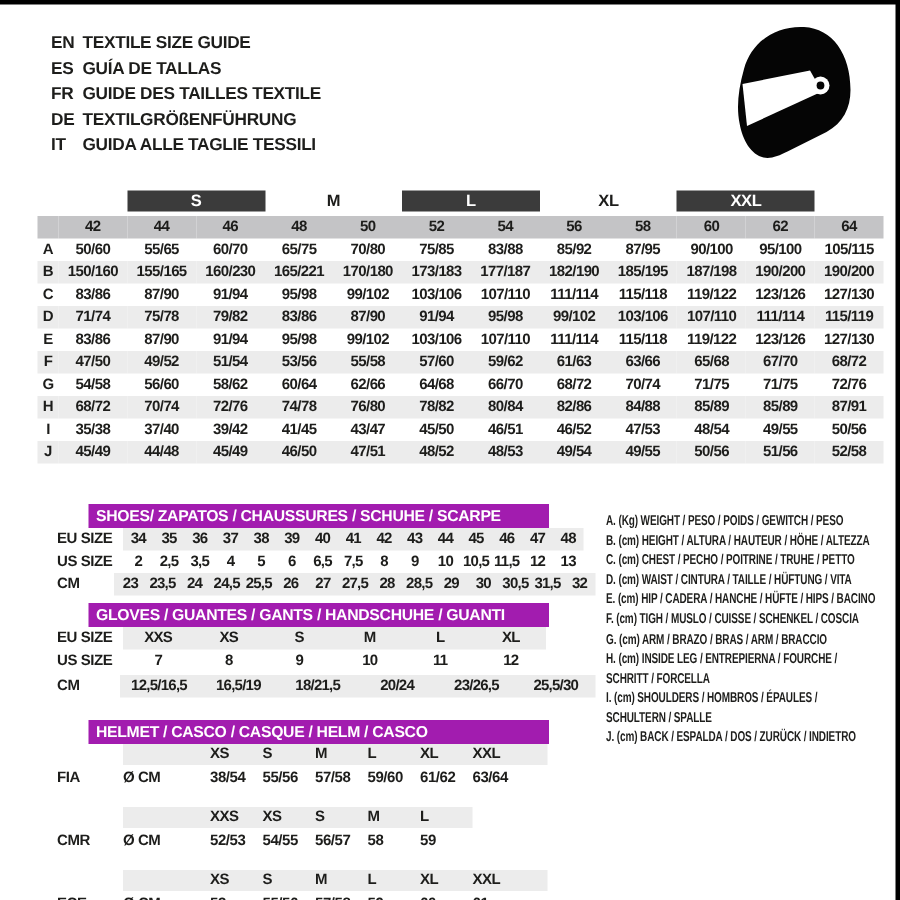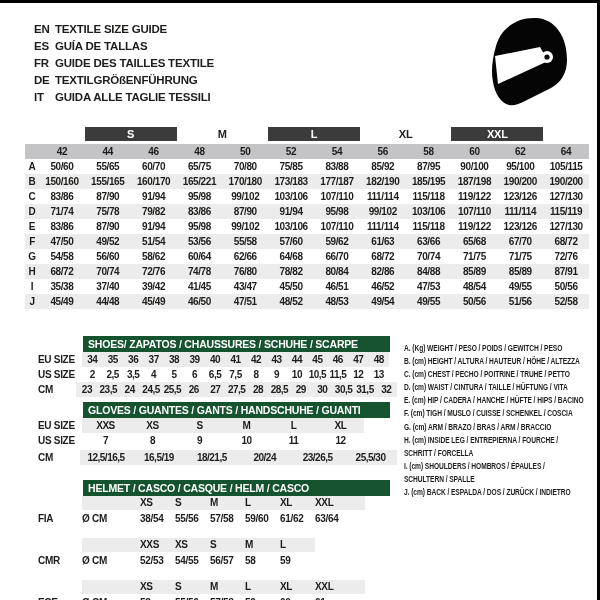--- a/index.html
+++ b/index.html
@@ -21,21 +21,21 @@
   .gcell.dark{background:#3b3b3b;color:#fff;}
   #mainGrid{display:grid;grid-template-columns:14px repeat(12,1fr);}
   .hcell{background:#c4c4c6;height:15px;line-height:15px;text-align:center;font-size:10px;letter-spacing:-0.3px;}
   .dcell,.dlab{height:15px;line-height:15px;text-align:center;font-size:10px;letter-spacing:-0.4px;white-space:nowrap;}
   .stripe{background:#ececec;}
   
   .block{position:absolute;left:27px;width:370px;}
   #shoesBlock{top:333px;}
   #glovesBlock{top:399px;}
   #helmetBlock{top:477px;}
-  .lbar{margin-left:56px;width:307px;height:16px;line-height:16px;background:#14532d;color:#fff;
+  .lbar{margin-left:32px;width:307px;height:16px;line-height:16px;background:#a21caf;color:#fff;
         font-size:10.5px;padding-left:5px;box-sizing:border-box;letter-spacing:-0.2px;white-space:nowrap;}
   .lrow{display:flex;height:15px;line-height:15px;}
   .llabel{width:55px;padding-left:11px;box-sizing:border-box;font-size:10px;letter-spacing:-0.3px;white-space:nowrap;}
   .lcells{display:flex;}
   .shaded{background:#ececec;}
   .fcell{flex:1 1 0;min-width:0;text-align:center;font-size:10px;letter-spacing:-0.5px;white-space:nowrap;}
   
   .hrow14{height:14px;line-height:14px;}
   .hrow16{height:28px;line-height:17px;}
   .hc{flex:0 0 35px;text-align:left;font-size:10px;letter-spacing:-0.3px;white-space:nowrap;}
@@ -115,21 +115,21 @@
         <div class="dcell">75/85</div>
         <div class="dcell">83/88</div>
         <div class="dcell">85/92</div>
         <div class="dcell">87/95</div>
         <div class="dcell">90/100</div>
         <div class="dcell">95/100</div>
         <div class="dcell">105/115</div>
         <div class="dlab stripe">B</div>
         <div class="dcell stripe">150/160</div>
         <div class="dcell stripe">155/165</div>
-        <div class="dcell stripe">160/170</div>
+        <div class="dcell stripe">160/230</div>
         <div class="dcell stripe">165/221</div>
         <div class="dcell stripe">170/180</div>
         <div class="dcell stripe">173/183</div>
         <div class="dcell stripe">177/187</div>
         <div class="dcell stripe">182/190</div>
         <div class="dcell stripe">185/195</div>
         <div class="dcell stripe">187/198</div>
         <div class="dcell stripe">190/200</div>
         <div class="dcell stripe">190/200</div>
         <div class="dlab">C</div>
@@ -277,21 +277,21 @@
             <div class="fcell">9</div>
             <div class="fcell">10</div>
             <div class="fcell">10,5</div>
             <div class="fcell">11,5</div>
             <div class="fcell">12</div>
             <div class="fcell">13</div>
           </div>
         </div>
         <div class="lrow">
           <div class="llabel">CM</div>
-          <div class="lcells shaded" style="width: 369px; justify-content: center;">
+          <div class="lcells shaded" style="width: 369px;">
             <div class="fcell">23</div>
             <div class="fcell">23,5</div>
             <div class="fcell">24</div>
             <div class="fcell">24,5</div>
             <div class="fcell">25,5</div>
             <div class="fcell">26</div>
             <div class="fcell">27</div>
             <div class="fcell">27,5</div>
             <div class="fcell">28</div>
             <div class="fcell">28,5</div>

